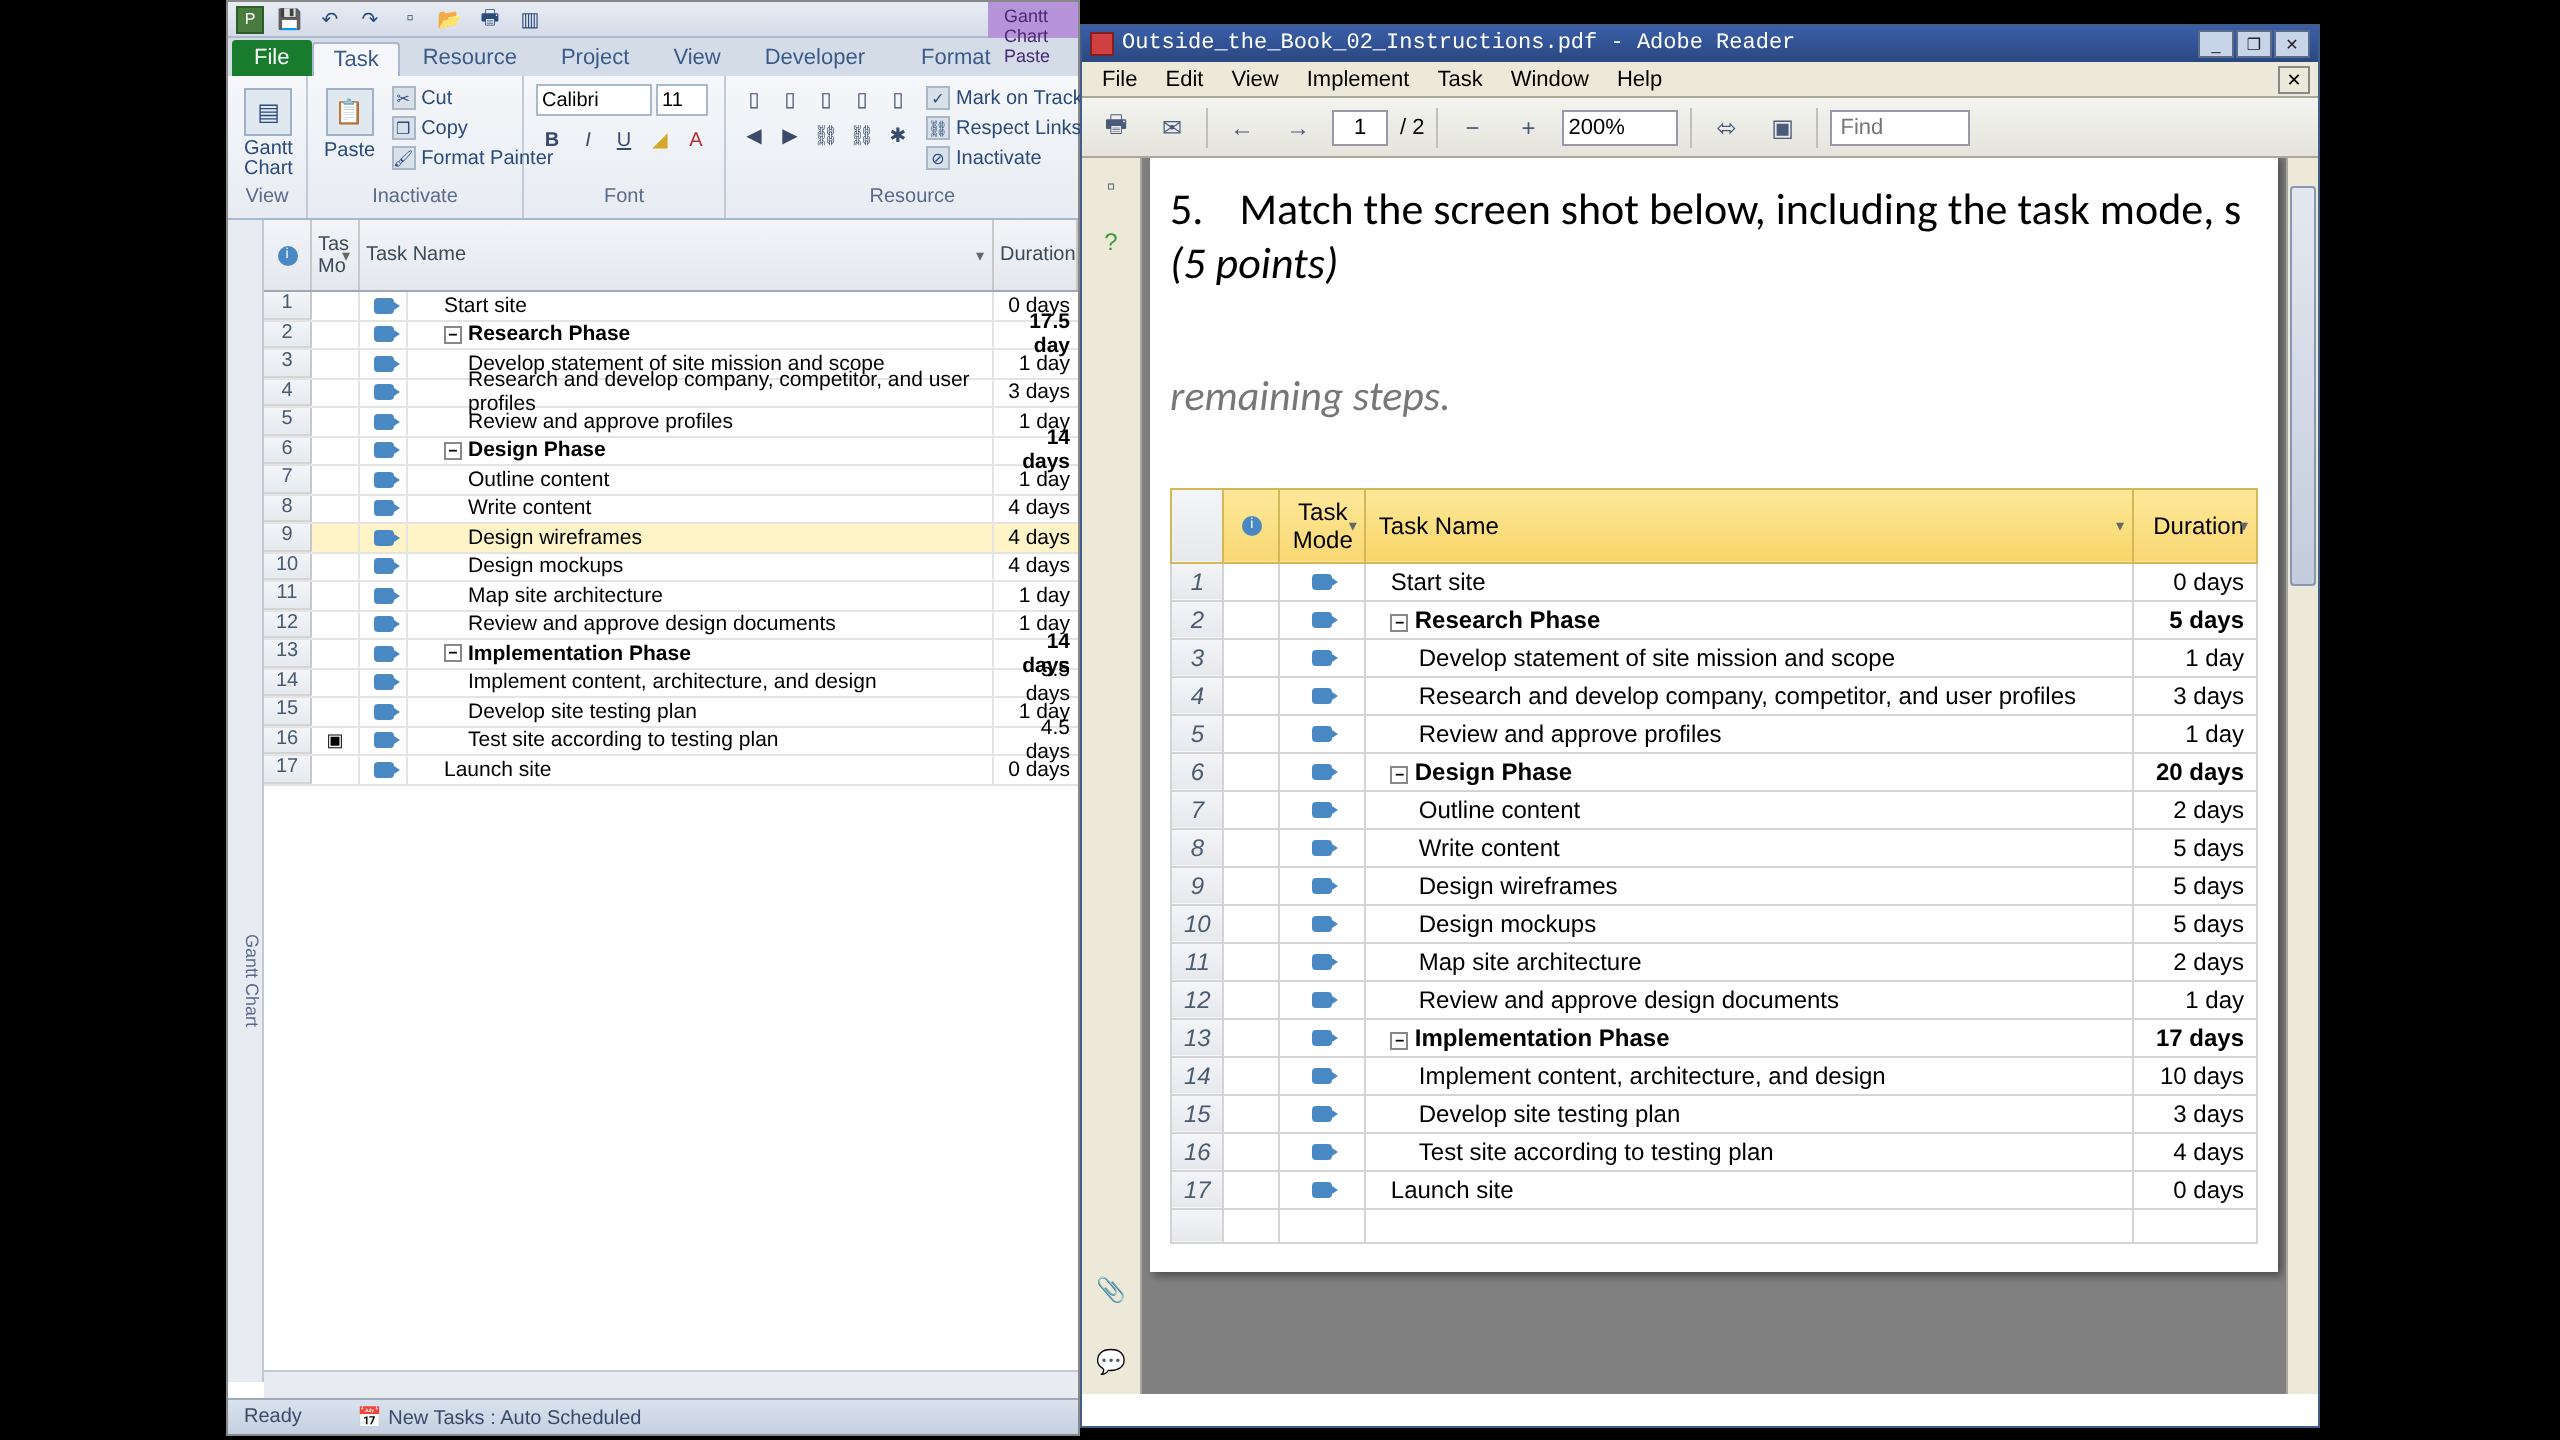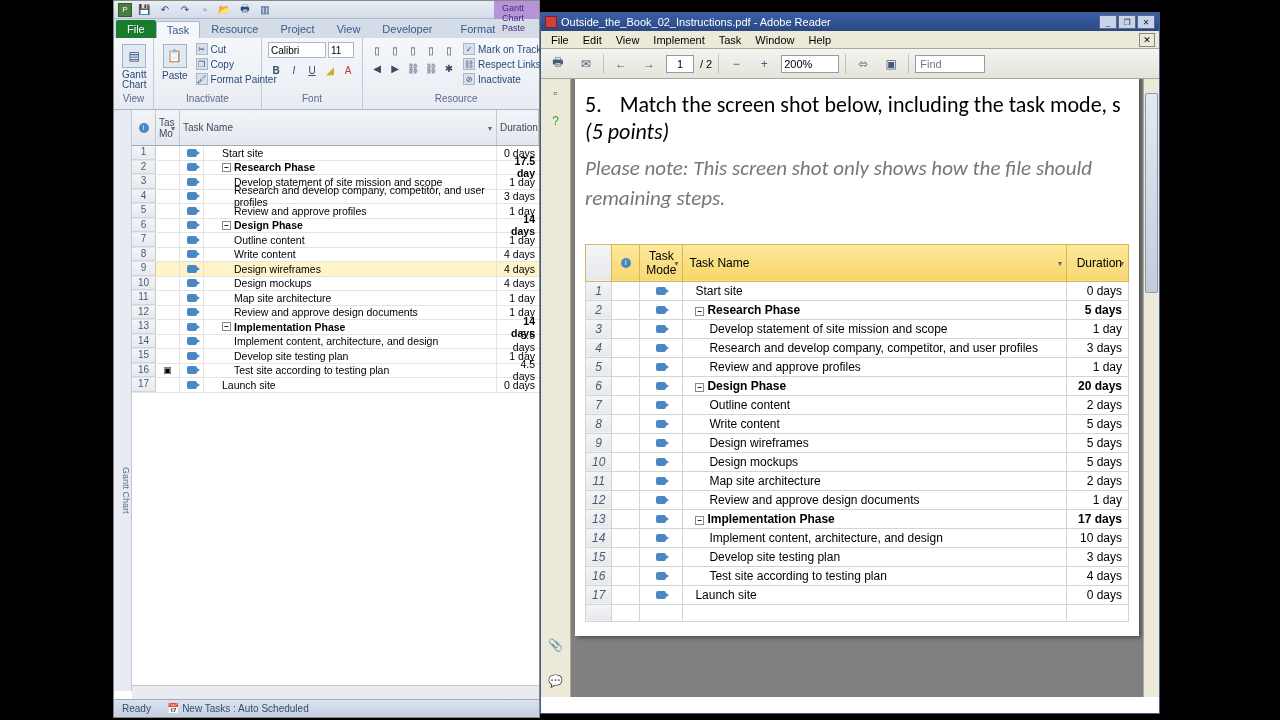--- a/index.html
+++ b/index.html
@@ -45,26 +45,26 @@
 .tc-tm { width: 24px; border-right: 1px solid #e4e4e4; display: flex; align-items: center; justify-content: center; }
 .tc-tn { flex: 1; padding-left: 8px; border-right: 1px solid #e4e4e4; display: flex; align-items: center; }
 .tc-dur { width: 42px; padding-right: 4px; text-align: right; display: flex; align-items: center; justify-content: flex-end; }
 .bold { font-weight: bold; }
 .ind1 { padding-left: 18px !important; }
 .ind2 { padding-left: 30px !important; }
 .outline-toggle { display: inline-block; width: 9px; height: 9px; border: 1px solid #888; margin-right: 3px; text-align: center; line-height: 7px; font-size: 8px; background: #fff; }
 .tm-ico { width: 10px; height: 8px; background: #4a88c4; border-radius: 2px; position: relative; }
 .tm-ico::after { content: ''; position: absolute; right: -3px; top: 2px; border-left: 3px solid #4a88c4; border-top: 2px solid transparent; border-bottom: 2px solid transparent; }
 .info-ico { width: 10px; height: 10px; border-radius: 50%; background: #4a88c4; color: #fff; font-size: 7px; display: flex; align-items: center; justify-content: center; }
-.status-bar-l { position: absolute; bottom: 0; left: 0; right: 0; height: 18px; background: linear-gradient(#dae2ee,#c4d0e0); border-top: 1px solid #a0aabf; display: flex; align-items: center; padding: 0 8px; gap: 16px; font-size: 10px; color: #3a4a6a; }
+.status-bar-l { position: absolute; bottom: 0; left: 0; right: 0; height: 18px; background: linear-gradient(#dae2ee,#c4d0e0); border-top: 1px solid #a0aabf; display: flex; align-items: center; padding: 0 8px; gap: 28px; font-size: 10px; color: #3a4a6a; }
 .hscroll-l { position: absolute; bottom: 18px; left: 18px; right: 0; height: 14px; background: #e8ecf0; border-top: 1px solid #c0c8d4; }
 
 
 .titlebar-r { height: 18px; background: linear-gradient(#3a5ea8,#2a4880); color: #fff; display: flex; align-items: center; padding: 0 4px; font-size: 11px; }
-.titlebar-r .title-txt { flex: 1; display: flex; align-items: center; gap: 4px; }
+.titlebar-r .title-txt { flex: 1; display: flex; align-items: center; gap: 4px; font-family: Liberation Mono, monospace; }
 .doc-ico { width: 12px; height: 12px; background: #d04040; border: 1px solid #802020; }
 .win-btns { display: flex; gap: 1px; }
 .win-btn { width: 18px; height: 14px; background: #c8d4e8; border: 1px solid #5a6a88; display: flex; align-items: center; justify-content: center; font-size: 8px; color: #222; cursor: pointer; }
 .menubar-r { height: 18px; background: #ece9d8; display: flex; align-items: center; padding: 0 4px; gap: 2px; border-bottom: 1px solid #aca899; }
 .mitem { padding: 1px 6px; font-size: 11px; color: #000; cursor: pointer; }
 .mdi-close { margin-left: auto; width: 16px; height: 14px; border: 1px solid #888; display: flex; align-items: center; justify-content: center; font-size: 9px; cursor: pointer; background: #ece9d8; }
 .toolbar-r { height: 30px; background: linear-gradient(#f4f4f0,#e4e4dc); border-bottom: 1px solid #aca899; display: flex; align-items: center; padding: 0 6px; gap: 6px; }
 .tbtn { width: 22px; height: 22px; border: 1px solid transparent; display: flex; align-items: center; justify-content: center; cursor: pointer; font-size: 12px; color: #4a5a7a; }
 .tsep { width: 1px; height: 20px; background: #c0c0b8; }
 .page-inp { width: 28px; height: 18px; border: 1px solid #9898a8; text-align: center; font-size: 11px; }
@@ -483,21 +483,21 @@
     </div>
     <div class="page-view">
       <div class="page">
         <div class="doc-text">
           <div style="display:flex">
             <span class="q-num">5.</span>
             <span class="q-body">Match the screen shot below, including the task mode, s</span>
           </div>
           <div class="q-pts">(5 points)</div>
           <div class="q-note">
-            <span>Please note: This screen shot only shows how the file should</span><br>
+            <br>
             <span>remaining steps.</span>
           </div>
           <table class="shot-tbl">
             <thead>
               <tr>
                 <th class="rn2"></th>
                 <th class="i2">
                     <span class="info-ico" style="margin:auto">i</span>
                   </th>
                 <th class="tm2"><span style="white-space:pre">Task

